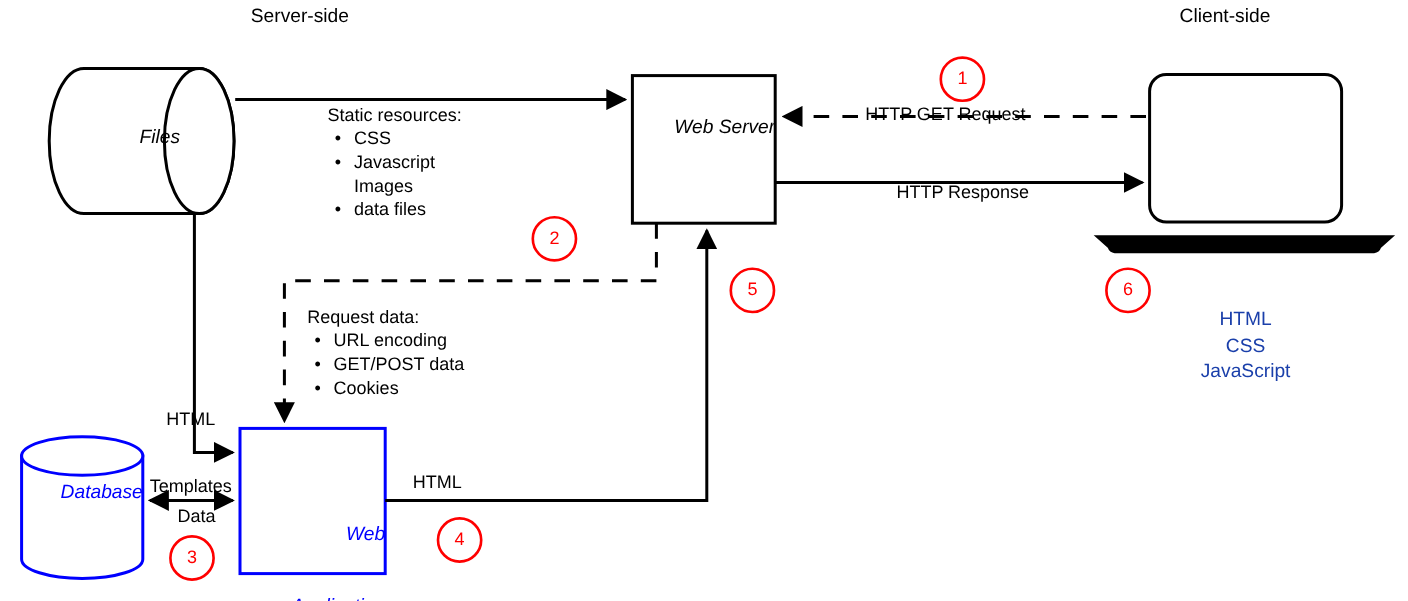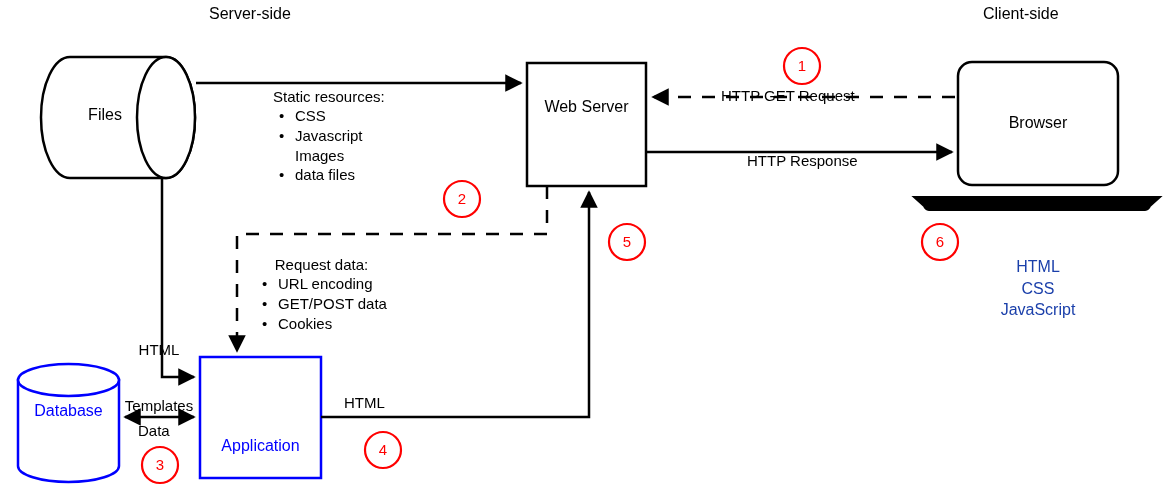--- a/index.html
+++ b/index.html
@@ -25,29 +25,29 @@
     height: 501px;
   }
   .lbl {
     position: absolute;
     font-family: "Liberation Sans", sans-serif;
     color: #000000;
     white-space: pre;
     line-height: 1.25;
   }
   .hdr { font-size: 16px; }
-  .node-label { font-size: 16px; text-align: center; }
+  .node-label { font-size: 16px; text-align: right; font-style: italic; }
   .blue-label { color: #0000ff; }
   .edge-label { font-size: 15px; }
   .bullet-list {
     position: absolute;
     font-size: 15px;
     color: #000000;
   }
-  .bullet-list .bl-title { margin: 0 0 1px 0; text-align: center; }
+  .bullet-list .bl-title { margin: 0 0 1px 0; }
   .bullet-list ul {
     margin: 0;
     padding: 0 0 0 22px;
     list-style: none;
   }
   .bullet-list li {
     margin: 0;
     padding: 0;
     line-height: 1.32;
     position: relative;
@@ -126,26 +126,26 @@
 
   <div class="lbl hdr" style="left:209px; top:4px;">Server-side</div>
 
   <div class="lbl hdr" style="left:983px; top:4px;">Client-side</div>
 
   <div class="lbl node-label" style="left:60px; top:105px; width:90px;">Files</div>
 
   <div class="lbl node-label blue-label" style="left:18px; top:401px; width:101px;">Database</div>
 
   <div class="lbl node-label blue-label" style="left:200px; top:396px; width:121px;">
+    <div>Web</div>
     <div>Application</div>
   </div>
 
   <div class="lbl node-label" style="left:527px; top:97px; width:119px;">Web Server</div>
 
-  <div class="lbl node-label" style="left:958px; top:113px; width:160px;">Browser</div>
 
   <div class="bullet-list" style="left:273px; top:88px;">
     <div class="bl-title">Static resources:</div>
     <ul>
       <li class="bulleted">CSS</li>
       <li class="bulleted">Javascript</li>
       <li>Images</li>
       <li class="bulleted">data files</li>
     </ul>
   </div>
@@ -157,21 +157,21 @@
       <li class="bulleted">GET/POST data</li>
       <li class="bulleted">Cookies</li>
     </ul>
   </div>
 
   <div class="lbl edge-label" style="left:104px; top:303px; width:110px; text-align:center;">
     <div>HTML</div>
     <div>Templates</div>
   </div>
 
-  <div class="lbl edge-label" style="left:138px; top:422px;">Data</div>
+  <div class="lbl edge-label" style="left:148px; top:422px;">Data</div>
 
   <div class="lbl edge-label" style="left:344px; top:394px;">HTML</div>
 
   <div class="lbl edge-label" style="left:721px; top:87px;">HTTP GET Request</div>
 
   <div class="lbl edge-label" style="left:747px; top:152px;">HTTP Response</div>
 
   <div class="badge-num" style="left:784px; top:57px;">1</div>
   <div class="badge-num" style="left:444px; top:190px;">2</div>
   <div class="badge-num" style="left:142px; top:456px;">3</div>

